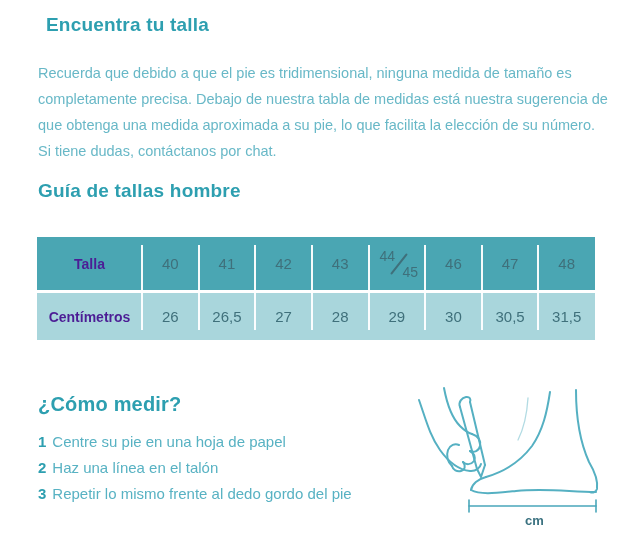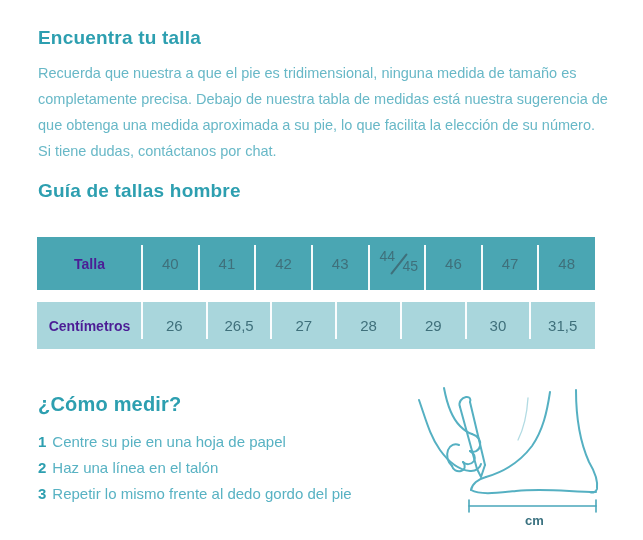--- a/index.html
+++ b/index.html
@@ -9,51 +9,51 @@
     font-family: "Liberation Sans", "DejaVu Sans", sans-serif;
     position: relative; overflow: hidden;
   }
   .stage { position: absolute; inset: 0; }
 
   .sec-title {
     position: absolute; left: 38px;
     font-size: 19px; font-weight: 700; color: #2d9fb0;
     letter-spacing: 0.2px;
   }
-  #title-intro { top: 27px; }
+  #title-intro { top: 14px; margin-left: 8px; }
   #title-guide { top: 180px; }
   #title-measure { top: 393px; font-size: 20px; }
 
   .intro-par {
     position: absolute; left: 38px; top: 60px; width: 585px;
     font-size: 14.5px; line-height: 26px; color: #68b8c7;
   }
 
   
   .size-table { position: absolute; left: 37px; top: 237px; width: 558px; }
   .st-row { display: flex; width: 100%; }
   .st-row.header { height: 53px; background: #4aa6b3; }
-  .st-row.values { height: 47px; background: #a9d6dc; margin-top: 12px; }
+  .st-row.values { height: 47px; background: #a9d6dc; margin-top: 3px; }
   .st-cell {
     flex: 1 1 0; display: flex; align-items: center; justify-content: center;
     position: relative; font-size: 15px; color: #3f707b;
   }
   .st-cell.label {
     flex: 0 0 105px; font-size: 14px; font-weight: 700; color: #4c1d95;
   }
   .st-cell + .st-cell::before {
     content: ""; position: absolute; left: -1px; width: 2px;
     background: rgba(255,255,255,0.95);
   }
   .header .st-cell + .st-cell::before { top: 8px; bottom: 0; }
   .values .st-cell + .st-cell::before { top: 0; bottom: 10px; }
 
   .split-cell span { position: absolute; font-size: 14px; }
   .split-top { top: 11px; left: 11px; }
-  .split-bottom { bottom: 16px; right: 7px; }
+  .split-bottom { bottom: 10px; right: 7px; }
   .split-slash {
     position: absolute; left: 17px; top: 26px; width: 26px; height: 2px;
     background: #3f707b; transform: rotate(-52deg); border-radius: 1px;
   }
 
   
   .steps { position: absolute; left: 38px; top: 429px; }
   .step { font-size: 15px; line-height: 26px; color: #58b2c3; }
   .step .num { font-weight: 700; color: #2d9fb0; margin-right: 6px; }
 
@@ -66,21 +66,21 @@
   }
 </style>
 </head>
 <body>
 
 <div class="stage">
 
   <h2 class="sec-title" id="title-intro">Encuentra tu talla</h2>
 
   <div class="intro-par">
-    <div>Recuerda que nuestra a que el pie es tridimensional, ninguna medida de tamaño es</div>
+    <div>Recuerda que debido a que el pie es tridimensional, ninguna medida de tamaño es</div>
     <div>completamente precisa. Debajo de nuestra tabla de medidas está nuestra sugerencia de</div>
     <div>que obtenga una medida aproximada a su pie, lo que facilita la elección de su número.</div>
     <div>Si tiene dudas, contáctanos por chat.</div>
   </div>
 
   <h2 class="sec-title" id="title-guide">Guía de tallas hombre</h2>
 
   <div class="size-table">
     <div class="st-row header">
       <div class="st-cell label">Talla</div>
@@ -98,20 +98,21 @@
       <div class="st-cell">48</div>
     </div>
     <div class="st-row values">
       <div class="st-cell label">Centímetros</div>
       <div class="st-cell">26</div>
       <div class="st-cell">26,5</div>
       <div class="st-cell">27</div>
       <div class="st-cell">28</div>
       <div class="st-cell">29</div>
       <div class="st-cell">30</div>
+      <div class="st-cell">30,5</div>
       <div class="st-cell">31,5</div>
     </div>
   </div>
 
   <h2 class="sec-title" id="title-measure">¿Cómo medir?</h2>
 
   <div class="steps">
     <div class="step">
       <span class="num">1</span><span>Centre su pie en una hoja de papel</span>
     </div>

